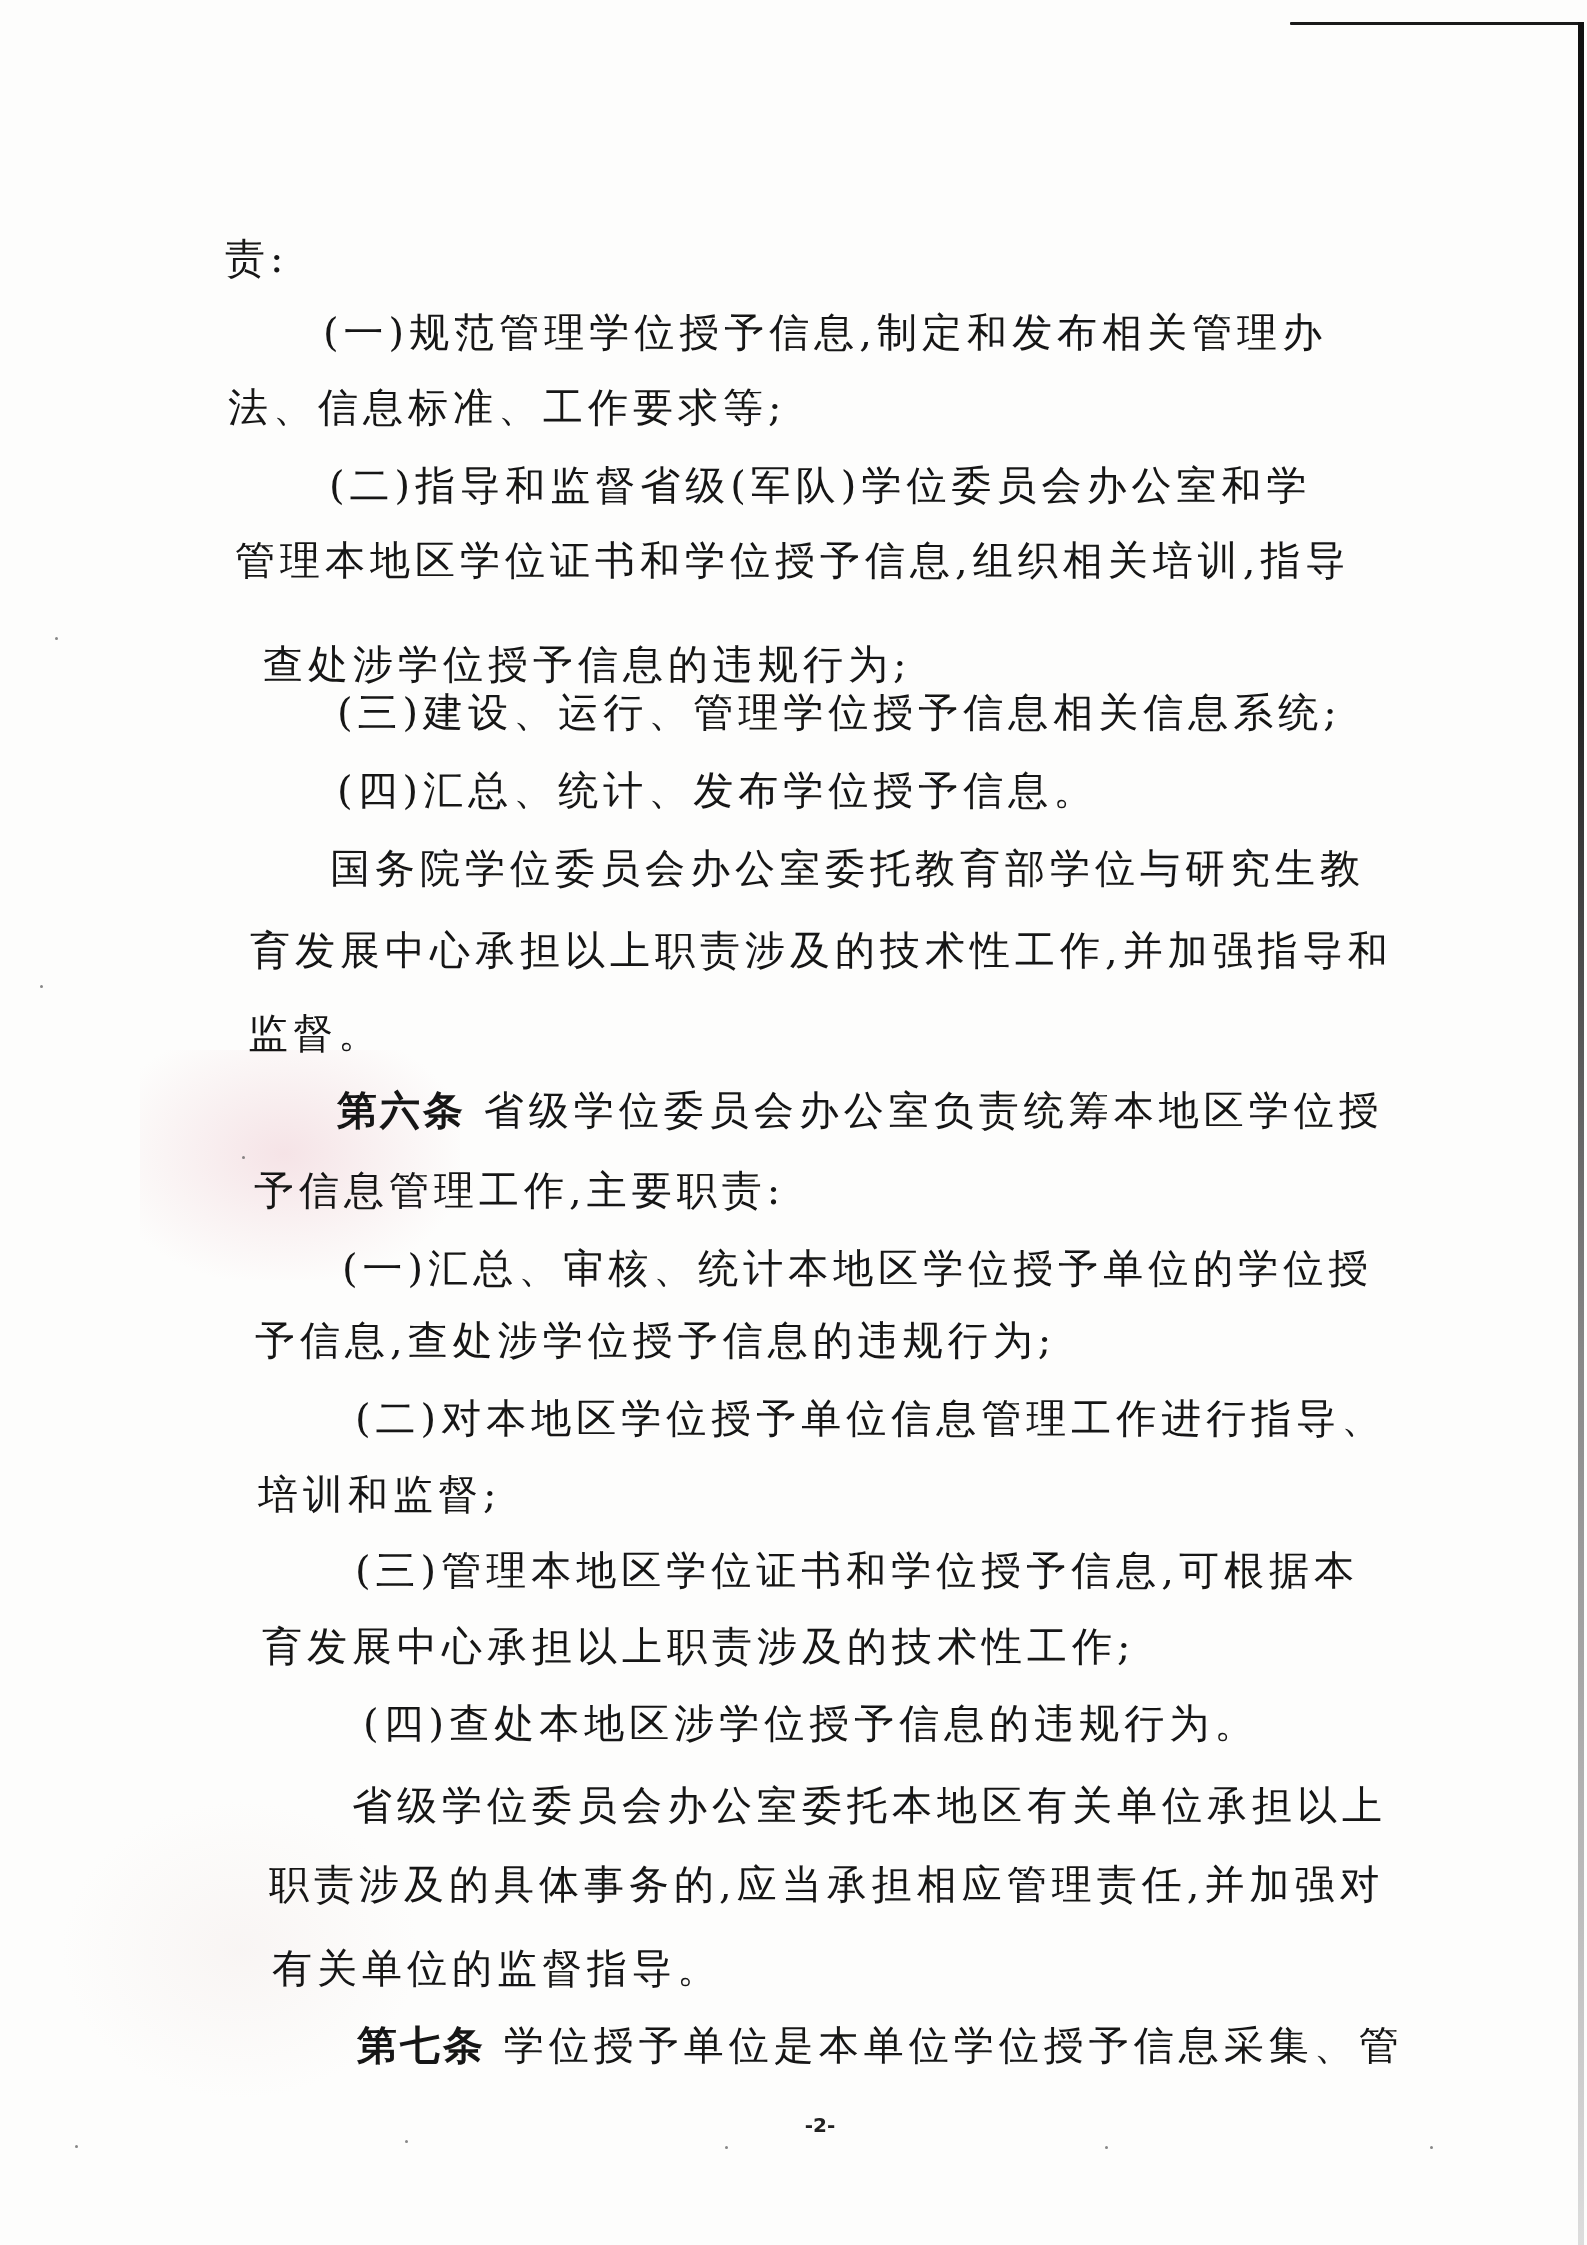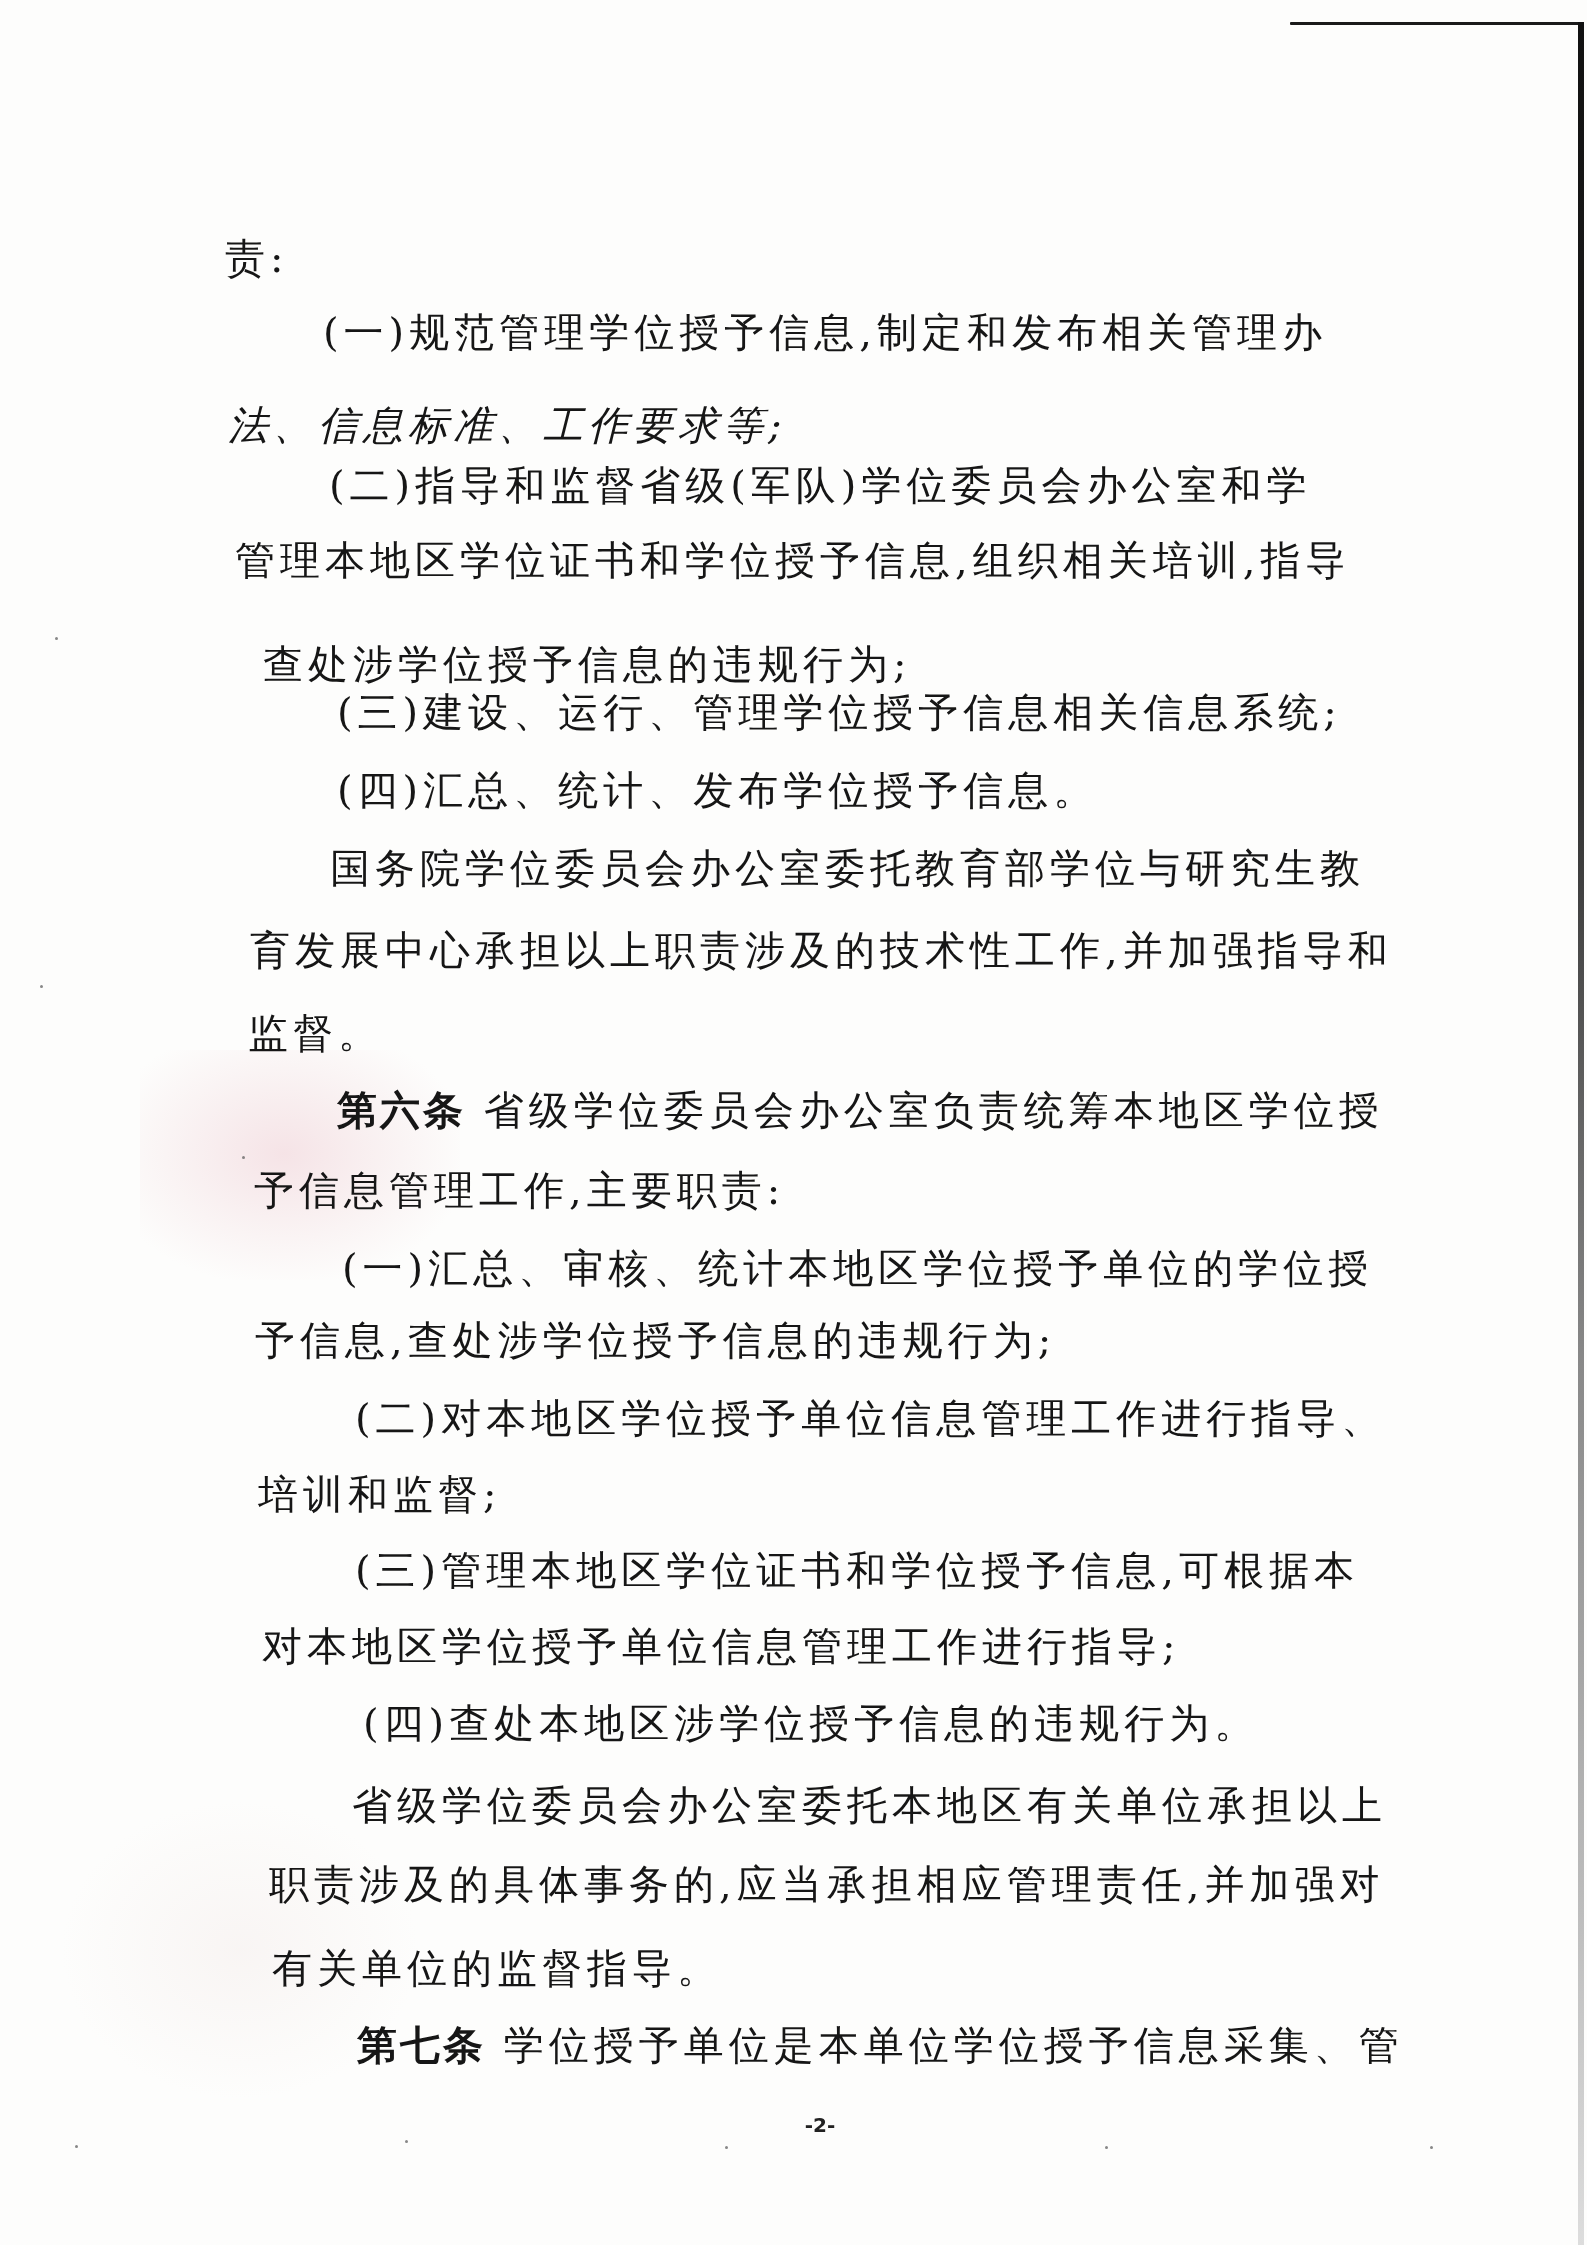--- a/index.html
+++ b/index.html
@@ -45,40 +45,40 @@
 <body>
 
 <div class="scan-border-top"></div>
 <div class="scan-border-right"></div>
 <div class="smudge"></div>
 <div class="smudge2"></div>
 
 <div>
   <div class="line" style="left:225px; top:258px;">责:</div>
   <div class="line" style="left:323px; top:332px;">(一)规范管理学位授予信息,制定和发布相关管理办</div>
-  <div class="line" style="left:228px; top:425px;font-style:italic;">法、信息标准、工作要求等;</div>
+  <div class="line" style="left:228px; top:407px;">法、信息标准、工作要求等;</div>
   <div class="line" style="left:329px; top:485px;">(二)指导和监督省级(军队)学位委员会办公室和学</div>
   <div class="line" style="left:235px; top:560px;">管理本地区学位证书和学位授予信息,组织相关培训,指导</div>
   <div class="line" style="left:235px; top:664px;margin-left:28px;">查处涉学位授予信息的违规行为;</div>
   <div class="line" style="left:337px; top:712px;">(三)建设、运行、管理学位授予信息相关信息系统;</div>
   <div class="line" style="left:337px; top:790px;">(四)汇总、统计、发布学位授予信息。</div>
   <div class="line" style="left:330px; top:868px;">国务院学位委员会办公室委托教育部学位与研究生教</div>
   <div class="line" style="left:250px; top:950px;">育发展中心承担以上职责涉及的技术性工作,并加强指导和</div>
   <div class="line" style="left:248px; top:1033px;">监督。</div>
   <div class="line" style="left:337px; top:1110px;">
     <span class="bold">第六条</span>
     <span>省级学位委员会办公室负责统筹本地区学位授</span>
   </div>
   <div class="line" style="left:254px; top:1190px;">予信息管理工作,主要职责:</div>
   <div class="line" style="left:342px; top:1268px;">(一)汇总、审核、统计本地区学位授予单位的学位授</div>
   <div class="line" style="left:255px; top:1340px;">予信息,查处涉学位授予信息的违规行为;</div>
   <div class="line" style="left:355px; top:1418px;">(二)对本地区学位授予单位信息管理工作进行指导、</div>
   <div class="line" style="left:258px; top:1494px;">培训和监督;</div>
   <div class="line" style="left:355px; top:1570px;">(三)管理本地区学位证书和学位授予信息,可根据本</div>
-  <div class="line" style="left:262px; top:1646px;">对本地区学位授予单位信息管理工作进行指导;</div>
+  <div class="line" style="left:262px; top:1646px;">育发展中心承担以上职责涉及的技术性工作;</div>
   <div class="line" style="left:363px; top:1723px;">(四)查处本地区涉学位授予信息的违规行为。</div>
   <div class="line" style="left:352px; top:1805px;">省级学位委员会办公室委托本地区有关单位承担以上</div>
   <div class="line" style="left:269px; top:1884px;">职责涉及的具体事务的,应当承担相应管理责任,并加强对</div>
   <div class="line" style="left:272px; top:1968px;">有关单位的监督指导。</div>
   <div class="line" style="left:357px; top:2045px;">
     <span class="bold">第七条</span>
     <span>学位授予单位是本单位学位授予信息采集、管</span>
   </div>
 </div>
 

